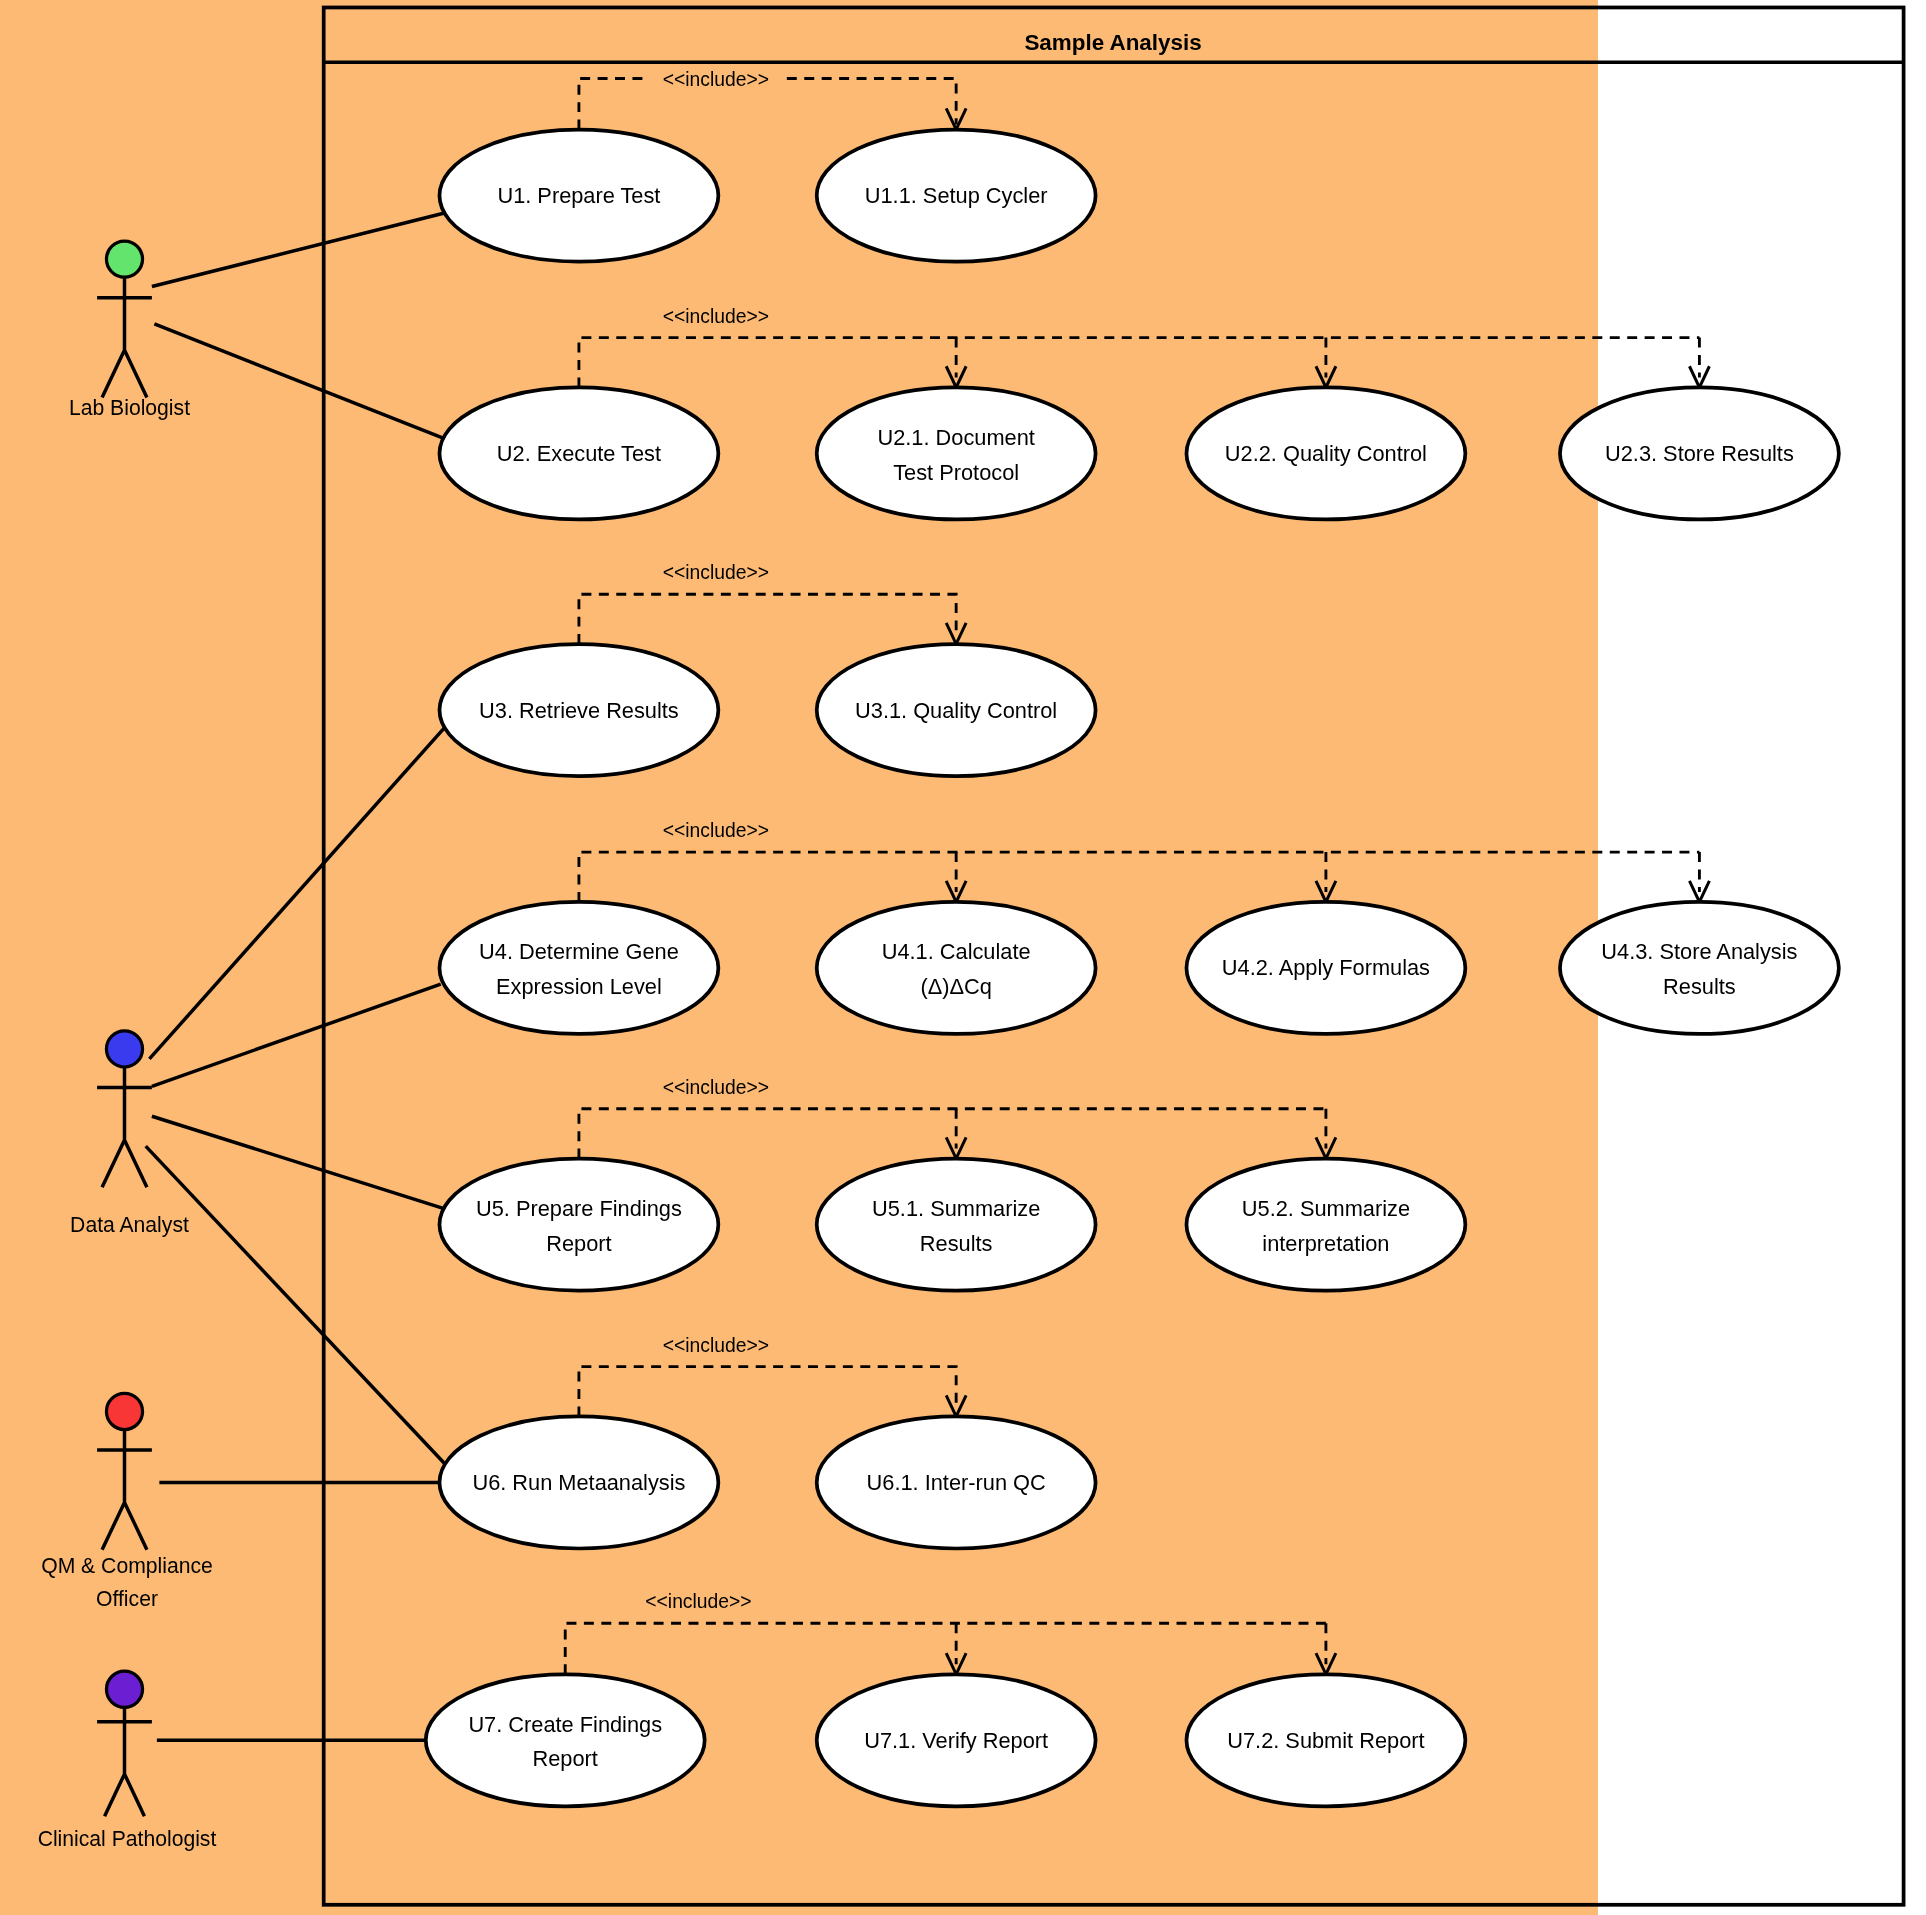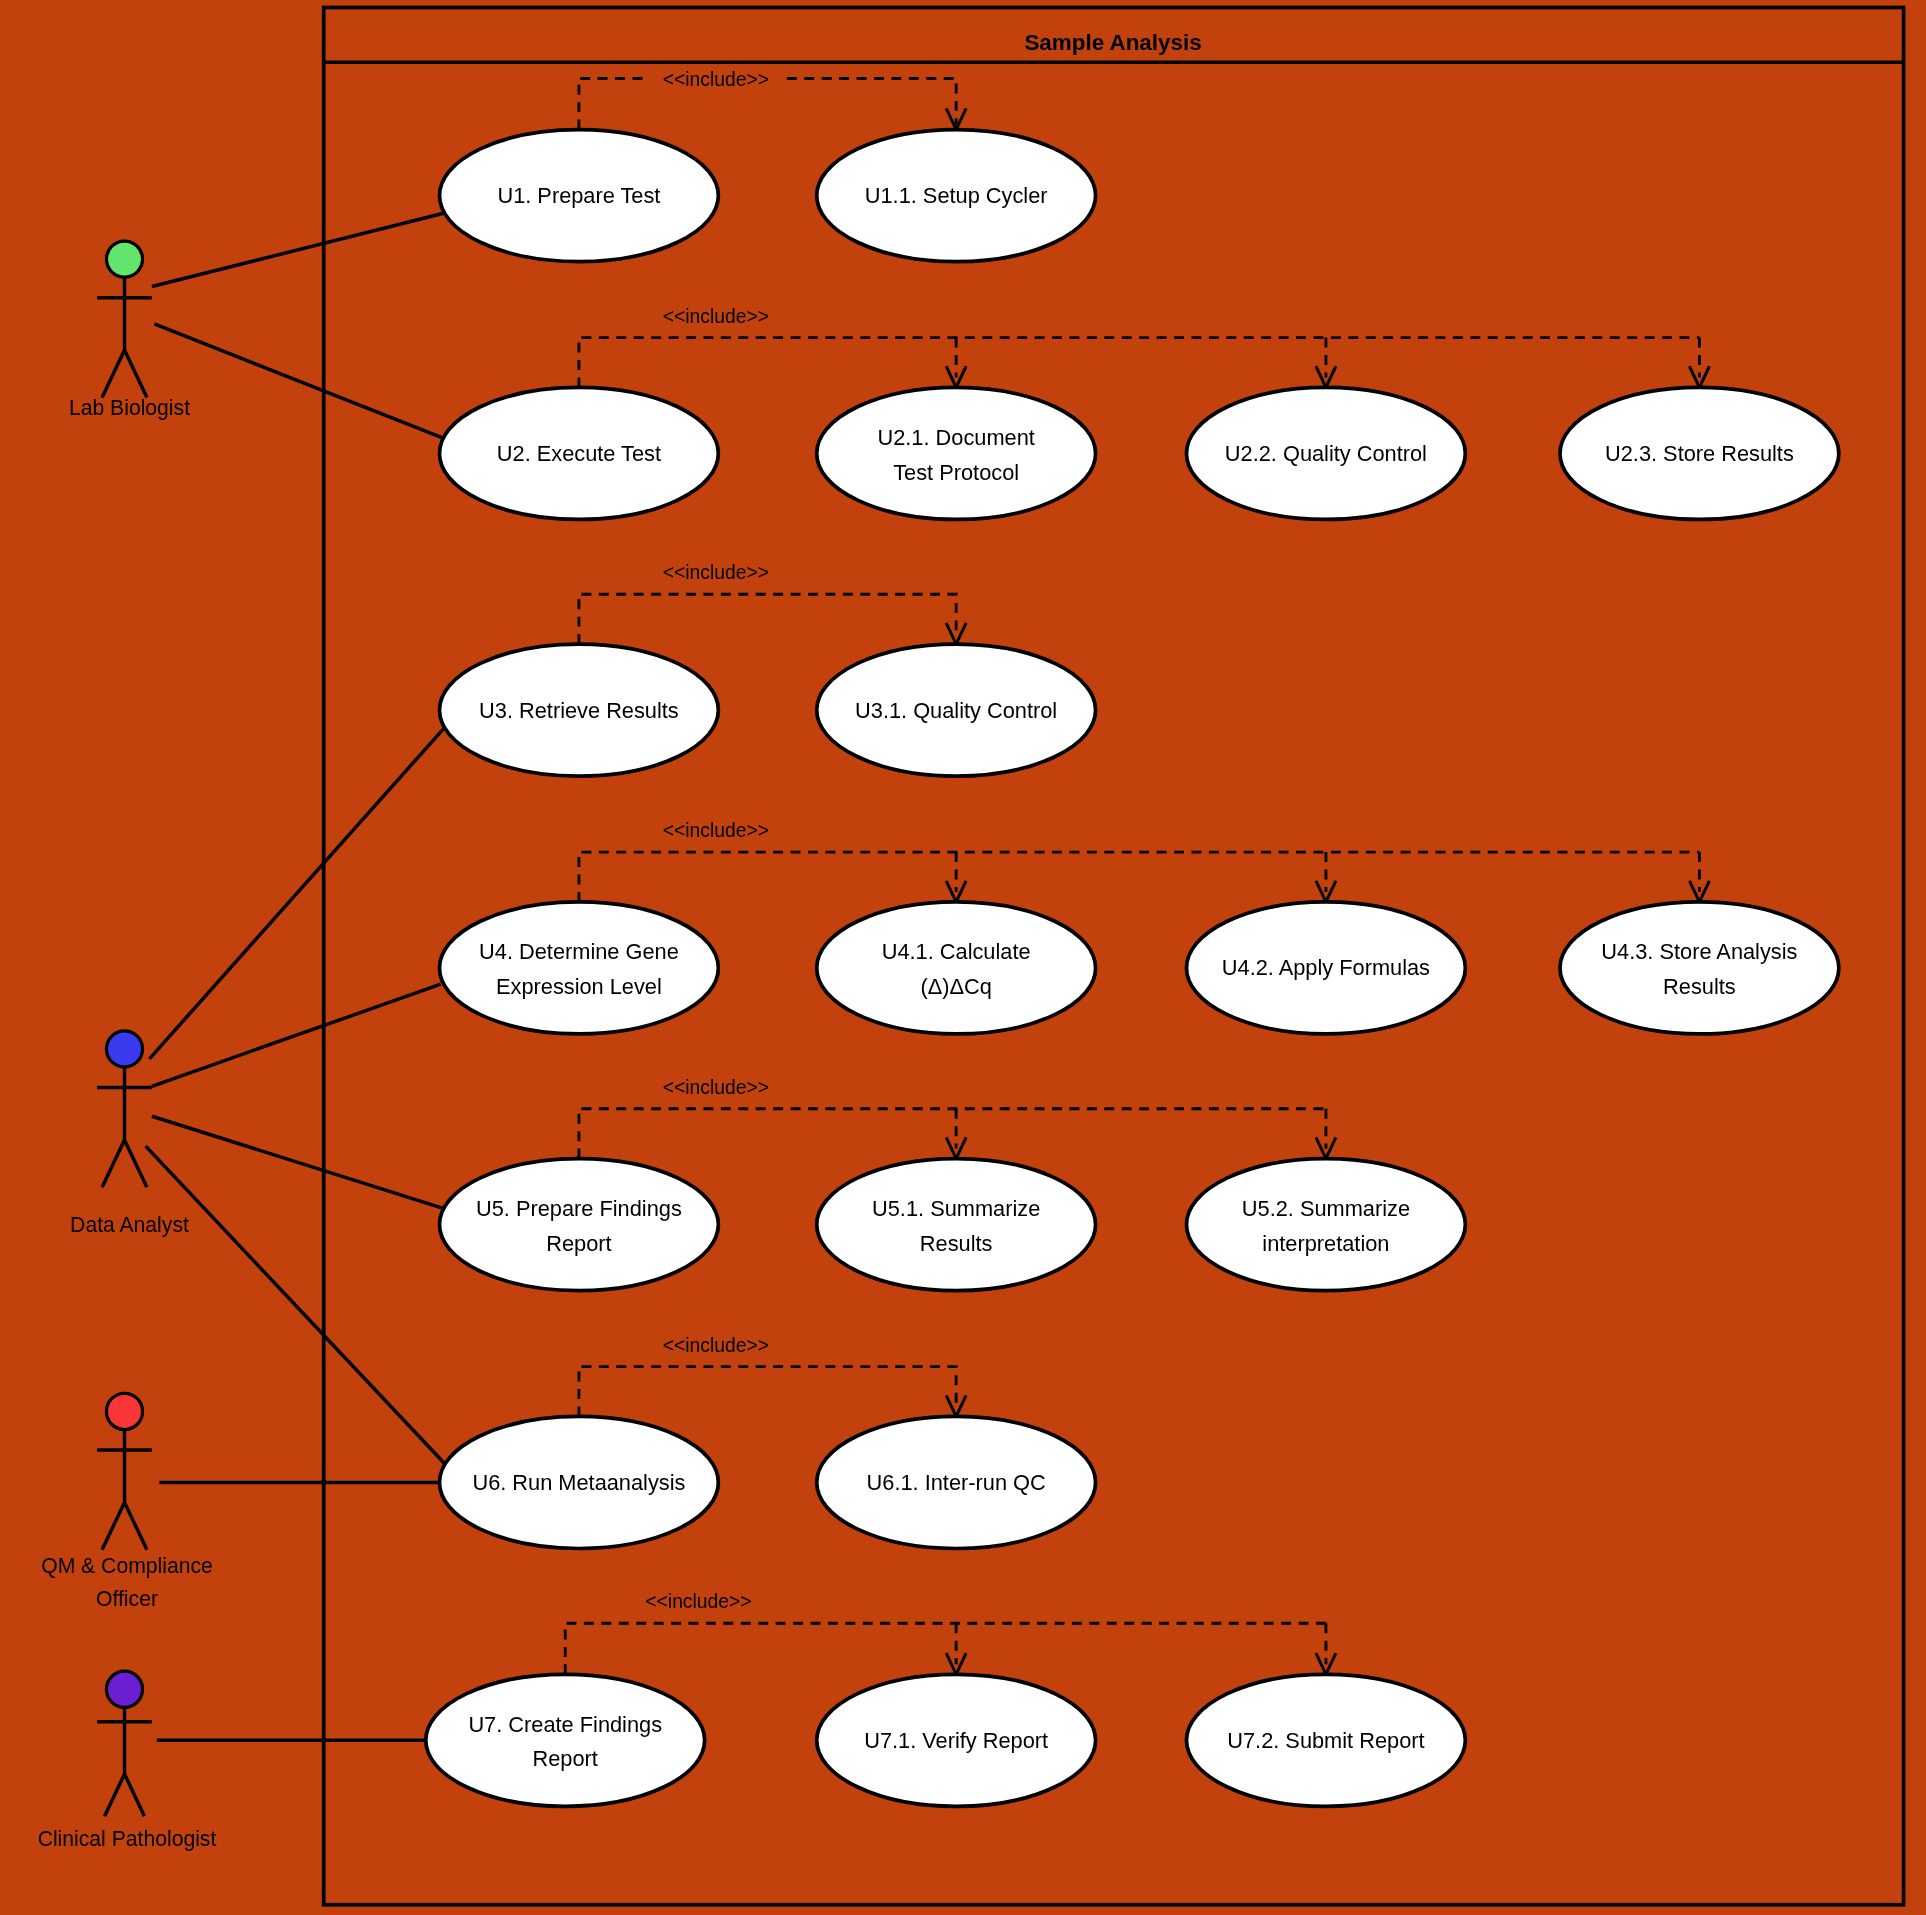--- a/index.html
+++ b/index.html
@@ -2,23 +2,23 @@
 <html style="font-size:8px"><head>
 <meta charset="utf-8">
 <style>
   html, body {
     margin: 0;
     padding: 0;
     background: #ffffff;
   }
   #stage {
     position: relative;
-    width: 1926px;
+    width: 1598px;
     height: 1916px;
-    background: #c2410c;
+    background: #fdba74;
     font-family: "Liberation Sans", sans-serif;
   }
   svg { display: block; }
   .boundary {
     fill: none;
     stroke: #000000;
     stroke-width: 3;
   }
   .solid {
     stroke: #000000;

